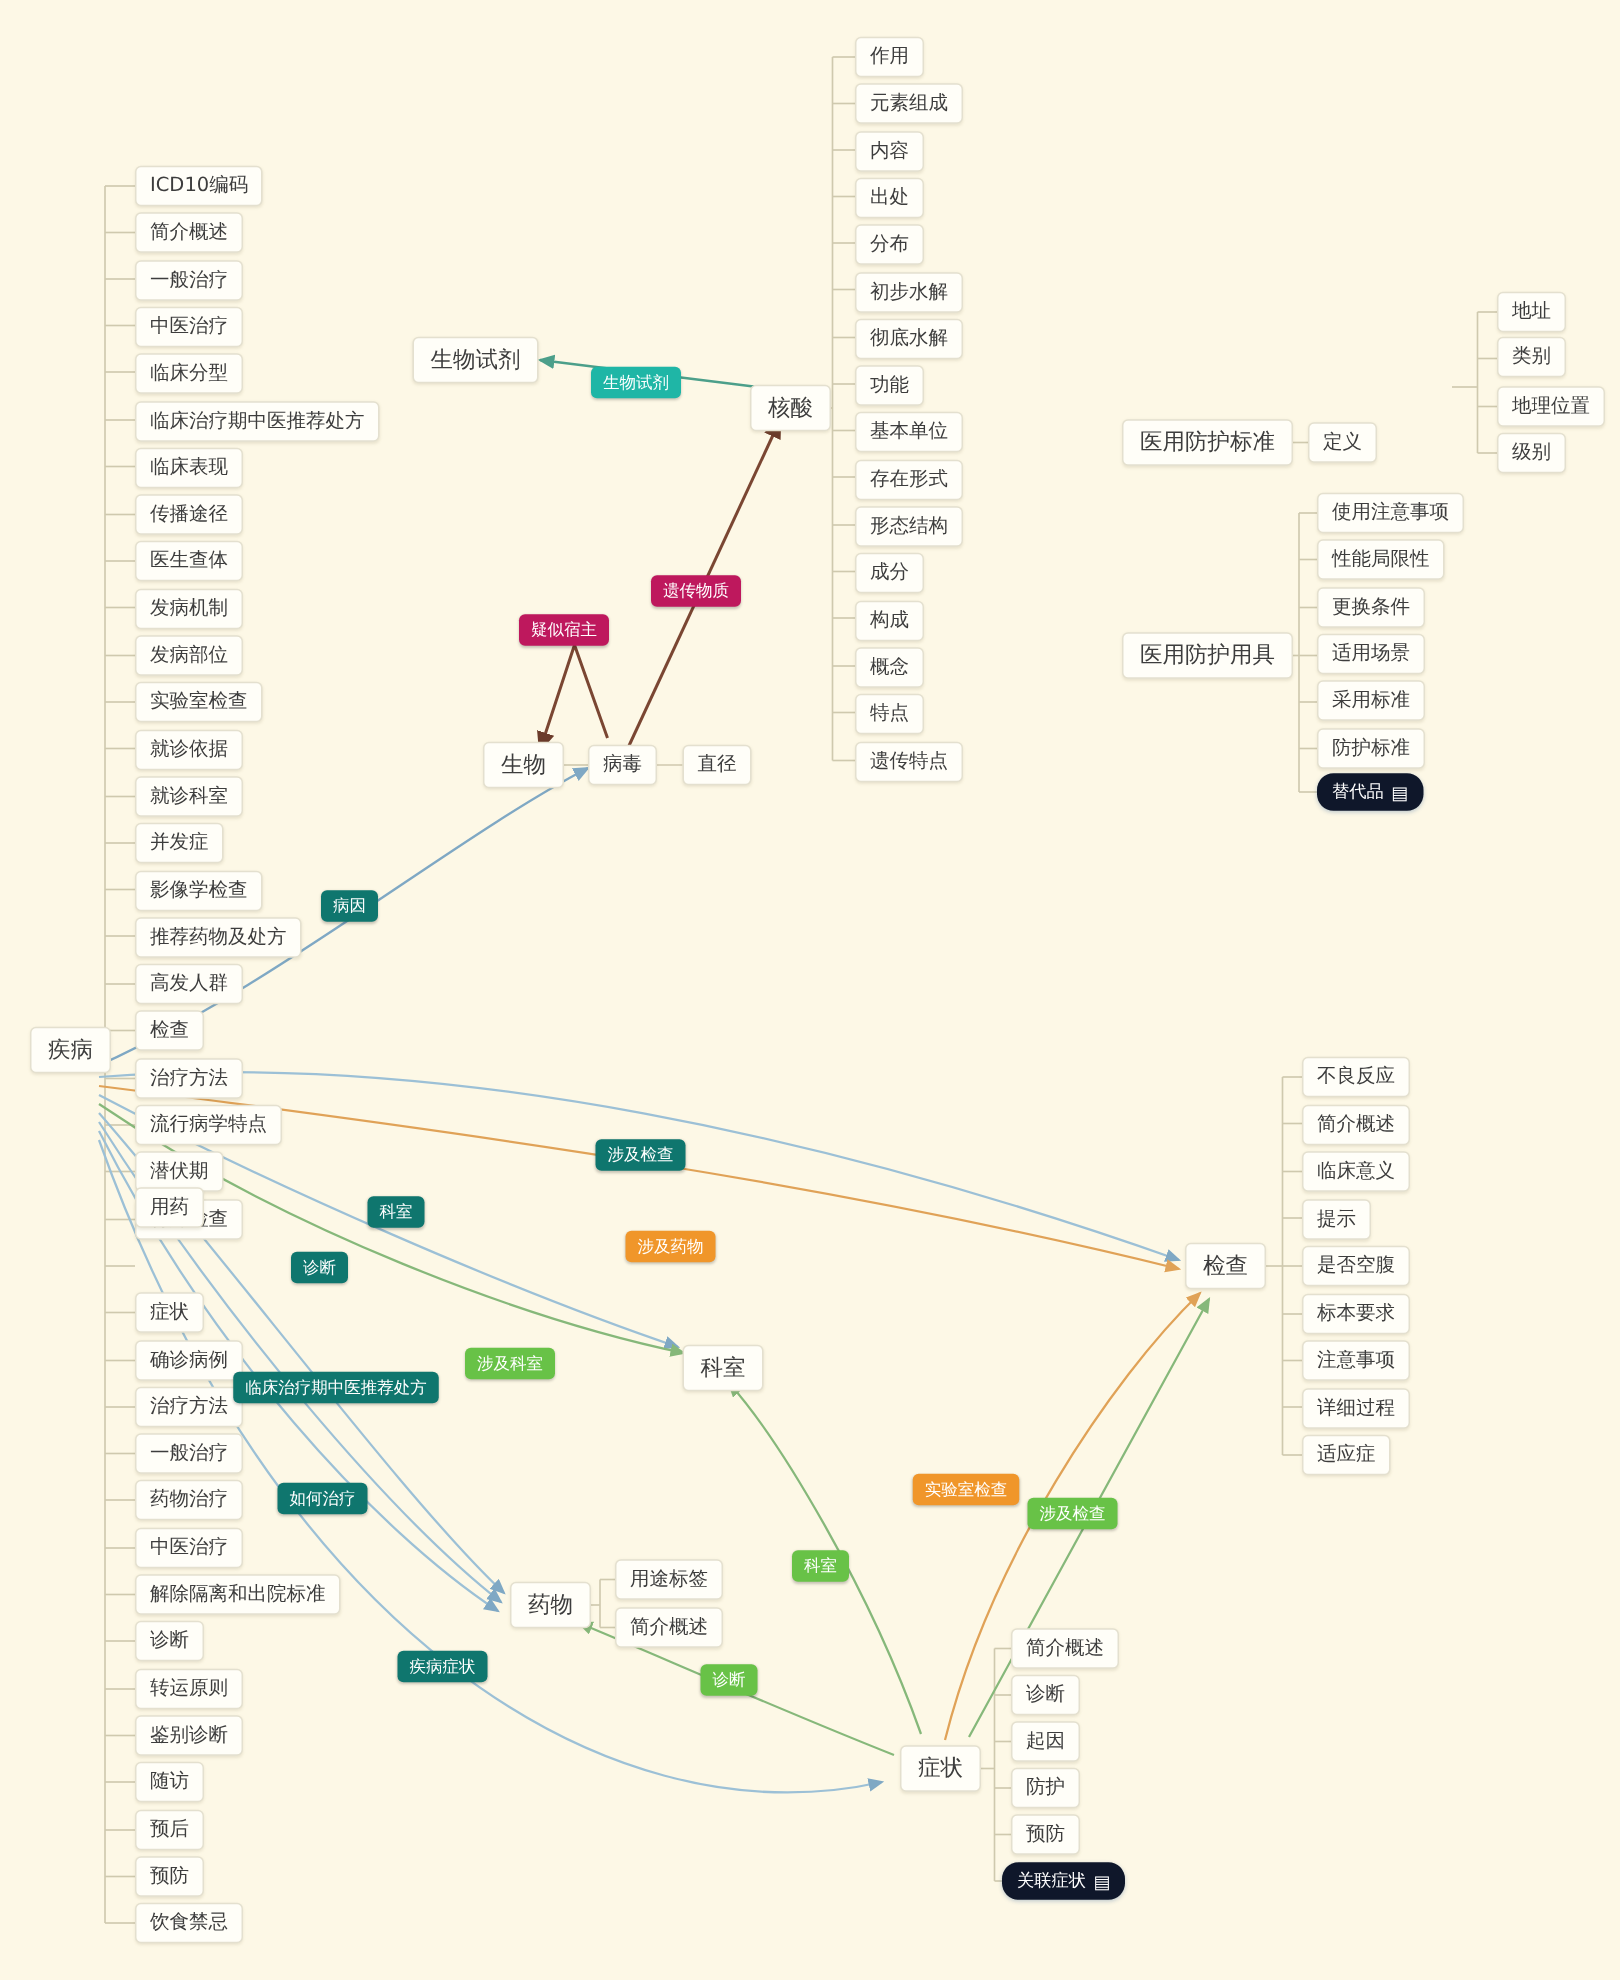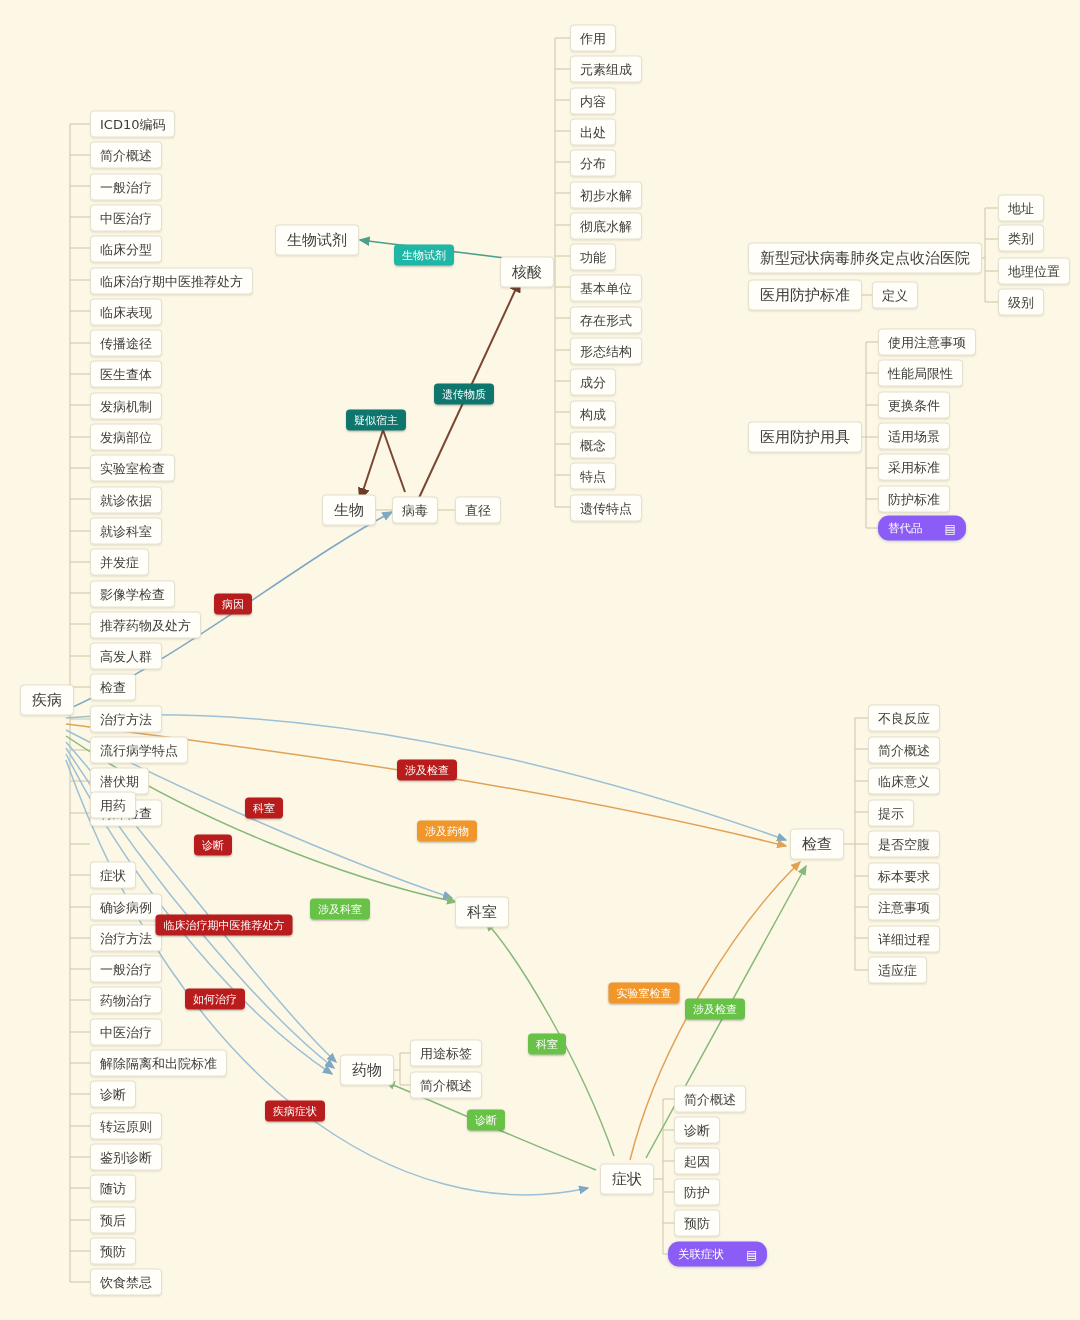--- a/index.html
+++ b/index.html
@@ -47,31 +47,31 @@
     position:absolute;
     font-size:11px;
     line-height:1;
     color:#ffffff;
     padding:5px 8px;
     border-radius:4px;
     white-space:nowrap;
     transform:translate(-50%,-50%);
     box-shadow:0 1px 2px rgba(0,0,0,.22);
   }
-  .rel.blue{background:#b91c1c;}
-  .rel.red{background:#0f766e;}
+  .rel.blue{background:#0f766e;}
+  .rel.red{background:#be185d;}
   .rel.teal{background:#1fb6a6;}
   .rel.orange{background:#f0962a;}
   .rel.green{background:#68c247;}
 
   
   .pill{
     position:absolute;
-    display:flex;align-items:center;gap:22px;
-    background:#8b5cf6;
+    display:flex;align-items:center;gap:5px;
+    background:#0f172a;
     color:#ffffff;
     font-size:11.5px;
     padding:5px 10px;
     border-radius:11px;
     white-space:nowrap;
     box-shadow:0 1px 3px rgba(40,90,150,.3);
     transform:translateY(-50%);
   }
   .pill .glyph{font-size:12px;line-height:1;}
 </style>
@@ -253,21 +253,20 @@
 
     <path d="M596,1170 C520,1140 430,1100 386,1082" stroke="#86b87a" stroke-width="1.5" fill="none" marker-end="url(#ar-green)"></path>
   </svg>
 
 
   <div class="node mid" style="left:20px;top:700px;">疾病</div>
   <div class="node mid" style="left:322px;top:510px;">生物</div>
   <div class="node" style="left:392px;top:510px;">病毒</div>
   <div class="node mid" style="left:500px;top:272px;">核酸</div>
   <div class="node mid" style="left:275px;top:240px;">生物试剂</div>
-  <div class="node mid" style="left:748px;top:258px;">新型冠状病毒肺炎定点收治医院</div>
   <div class="node mid" style="left:748px;top:295px;">医用防护标准</div>
   <div class="node mid" style="left:748px;top:437px;">医用防护用具</div>
   <div class="node mid" style="left:790px;top:844px;">检查</div>
   <div class="node mid" style="left:455px;top:912px;">科室</div>
   <div class="node mid" style="left:340px;top:1070px;">药物</div>
   <div class="node mid" style="left:600px;top:1179px;">症状</div>
 
   <div id="leaf-host">
       <div class="node" style="left: 90px; top: 124px;">ICD10编码</div>
       <div class="node" style="left: 90px; top: 155.3px;">简介概述</div>

